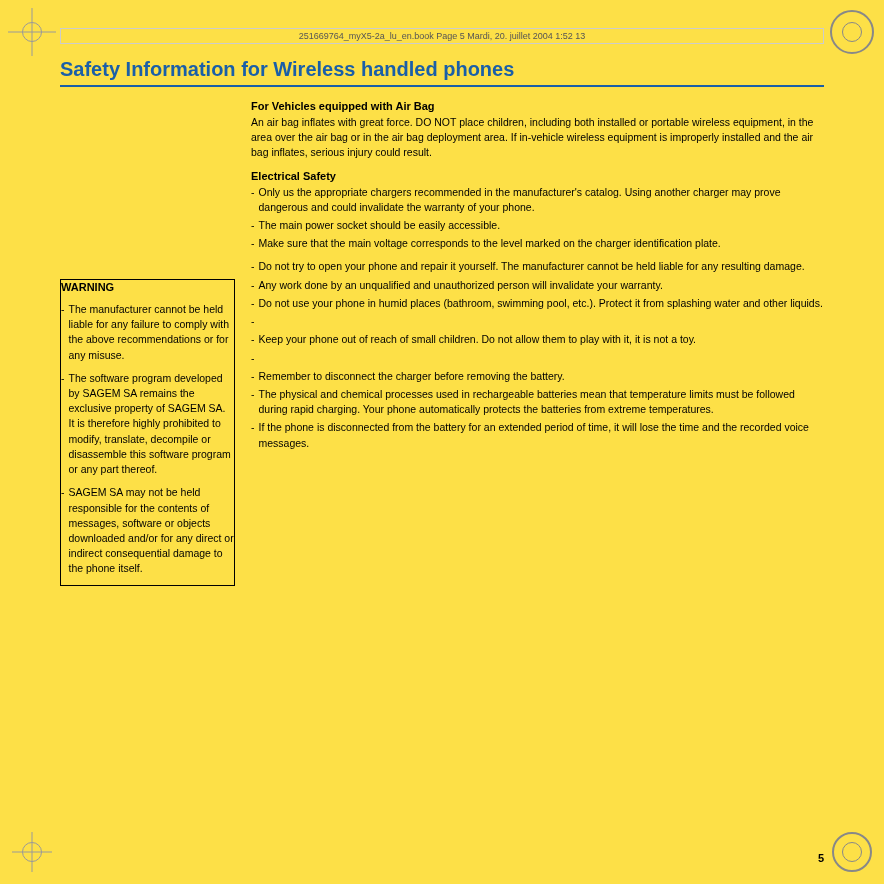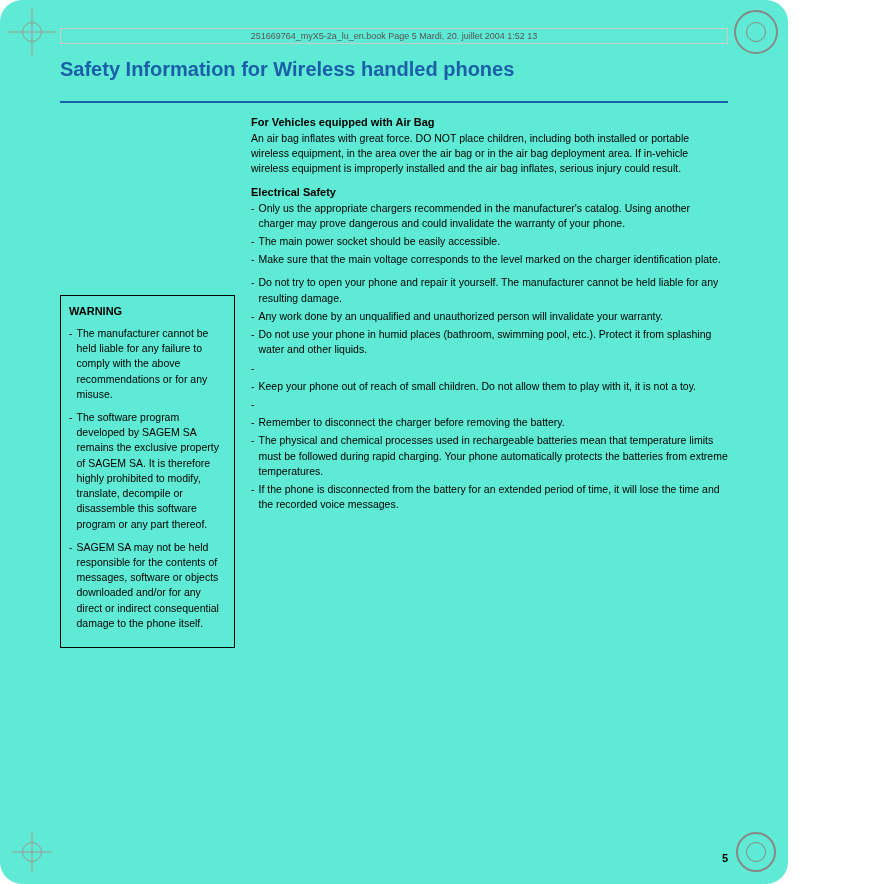--- a/index.html
+++ b/index.html
@@ -8,25 +8,24 @@
       width: 884px;
       height: 884px;
       background: #ffffff;
       font-family: Arial, Helvetica, sans-serif;
       font-size: 11px;
       color: #000000;
       overflow: hidden;
     }
 
     .page-outer {
-      width: 788px;
+      width: 884px;
       height: 884px;
-      background: #5eead4;
+      background: #fde047;
       position: relative;
-      border-radius: 22px;
     }
 
     
     .corner {
       position: absolute;
       width: 48px;
       height: 48px;
     }
     .corner-tl { top: 8px; left: 8px; }
     .corner-tr { top: 8px; right: 8px; }
@@ -98,40 +97,39 @@
       right: 60px;
       bottom: 58px;
     }
 
     
     .page-title {
       font-size: 20px;
       font-weight: bold;
       color: #1a5fa8;
       border-bottom: 2px solid #1a5fa8;
-      padding-bottom: 20px;
+      padding-bottom: 4px;
       margin-bottom: 12px;
     }
 
     
     .two-col {
       display: flex;
       gap: 16px;
     }
 
     
     .left-col {
       width: 175px;
       flex-shrink: 0;
       margin-top: 180px;
     }
 
     .warning-box {
       border: 1px solid #000;
-      padding: 8px;
       font-size: 10.5px;
       line-height: 1.45;
     }
 
     .warning-title {
       font-weight: bold;
       font-size: 11px;
       margin-bottom: 6px;
     }
 

